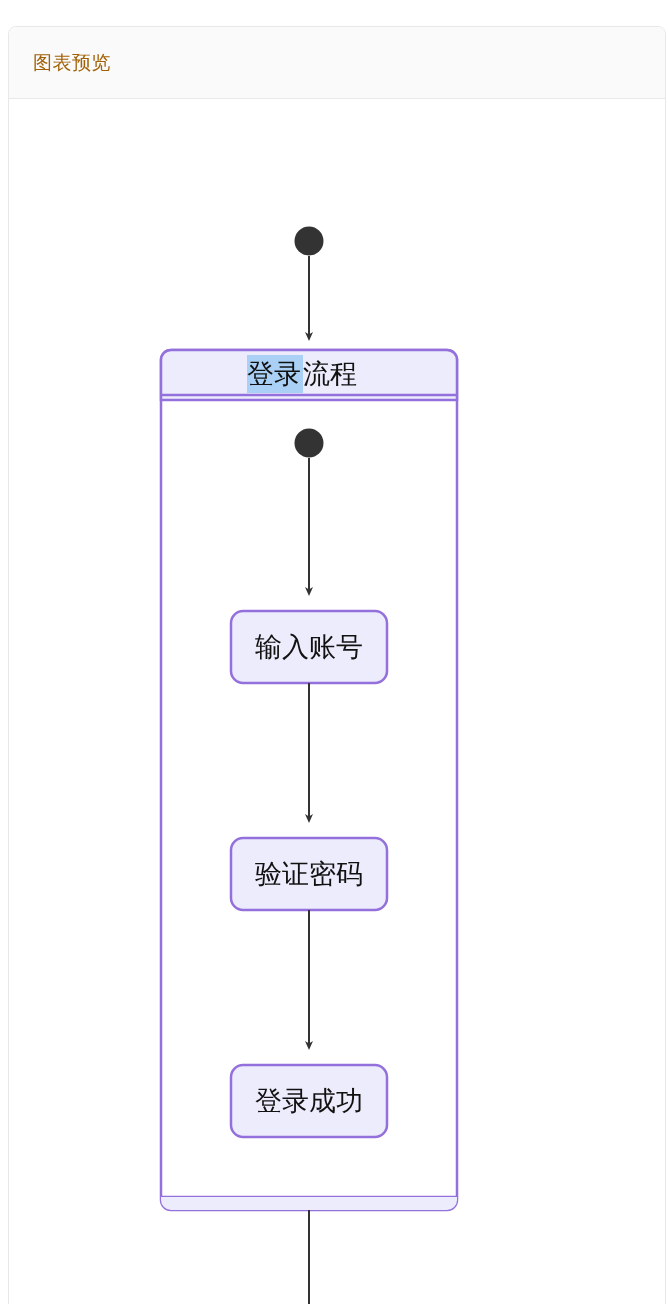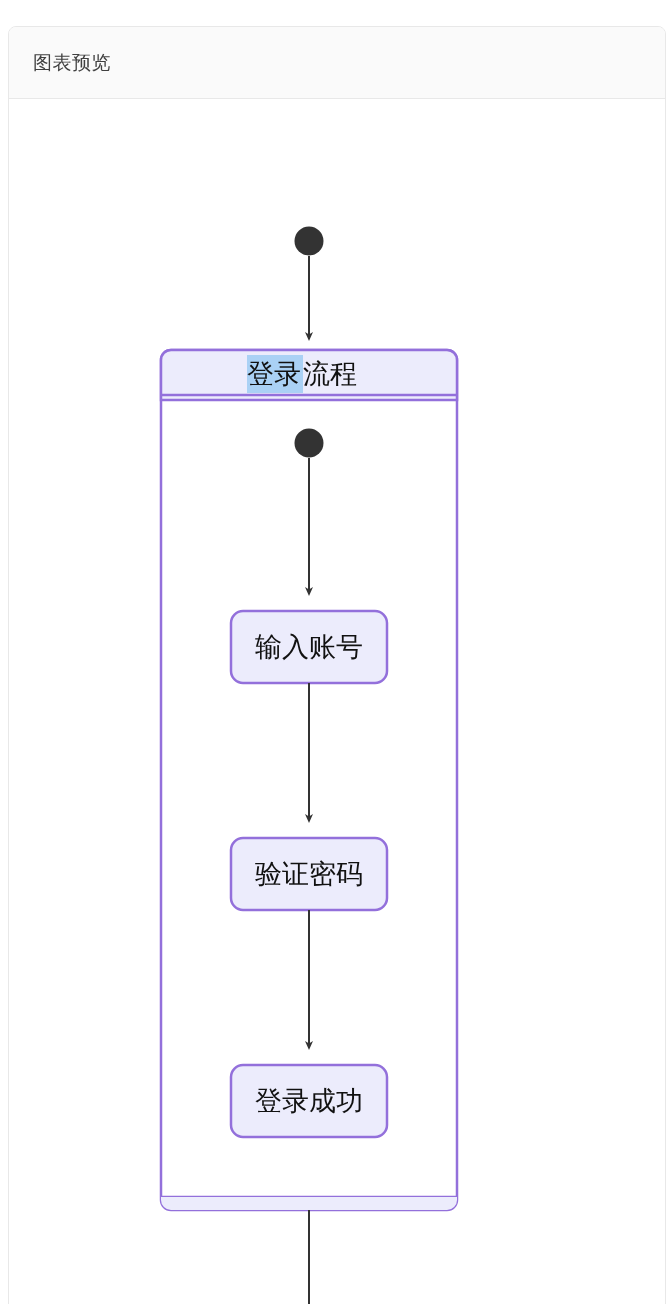--- a/index.html
+++ b/index.html
@@ -33,21 +33,21 @@
     background: #fafafa;
     border-bottom: 1px solid #e8e8e8;
     box-sizing: border-box;
     display: flex;
     align-items: center;
     padding: 0 24px;
   }
 
   .preview-header-title {
     font-size: 19px;
-    color: #404040;
+    color: #a16207;
     font-weight: 400;
     line-height: 1;
     letter-spacing: 0.5px;
   }
 
   .preview-body {
     position: relative;
     width: 100%;
     height: calc(100% - 72px);
     background: #ffffff;

